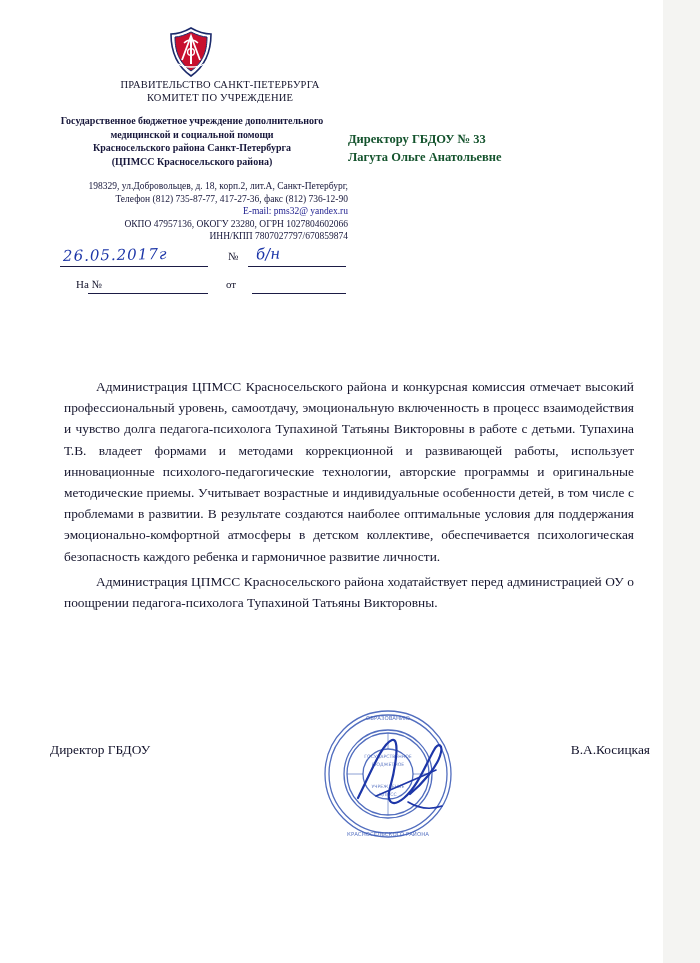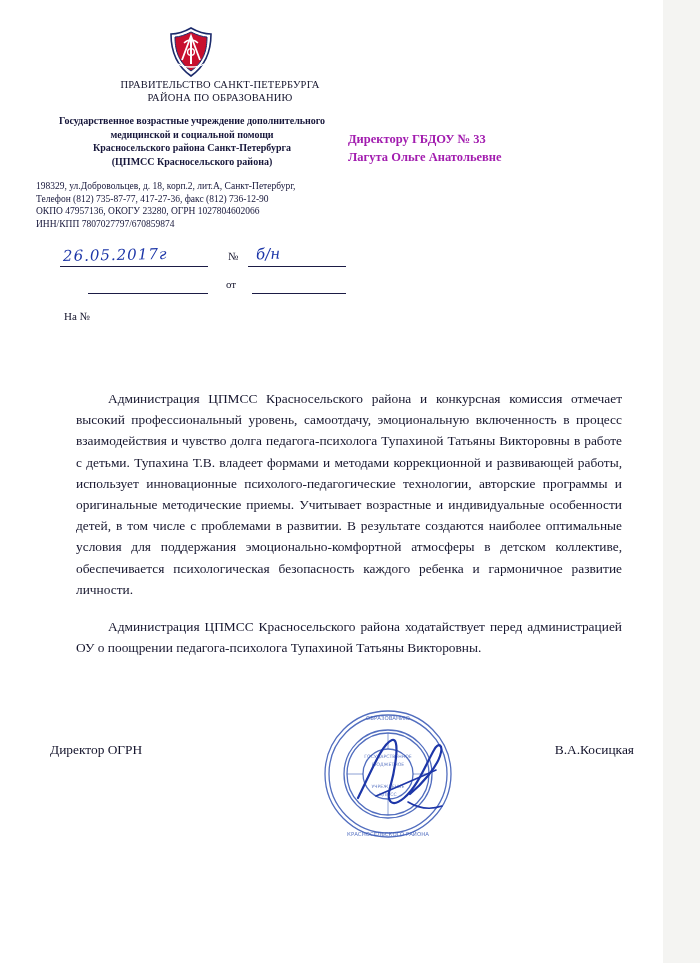--- a/index.html
+++ b/index.html
@@ -55,21 +55,21 @@
     font-weight: bold;
     line-height: 13.5px;
     color: #16163a;
   }
 
   .contacts {
     position: absolute;
     left: 36px;
     top: 180px;
     width: 312px;
-    text-align: left;
+    text-align: right;
     font-size: 9.5px;
     line-height: 12.6px;
     color: #16163a;
   }
   .contacts .mail {
     color: #1a1a8c;
   }
 
   
   .date-row {
@@ -124,23 +124,22 @@
   .reply-row {
     position: absolute;
     left: 60px;
     top: 278px;
     width: 280px;
     height: 22px;
     font-size: 11px;
   }
   .reply-label {
     position: absolute;
-    left: 4px;
-    top: 0;
-    margin-top: 32px;
+    left: 16px;
+    top: 0;
   }
   .reply-line {
     position: absolute;
     left: 28px;
     top: 15px;
     width: 120px;
     border-bottom: 1px solid #1b1b45;
   }
   .from-label {
     position: absolute;
@@ -157,56 +156,56 @@
 
   
   .addressee {
     position: absolute;
     left: 348px;
     top: 130px;
     width: 300px;
     font-size: 12.5px;
     font-weight: bold;
     line-height: 18px;
-    color: #a21caf;
+    color: #14532d;
   }
 
   
   .body-text {
     position: absolute;
     left: 60px;
     top: 372px;
     width: 578px;
     font-size: 13.4px;
     line-height: 21.2px;
     text-align: justify;
     color: #16162e;
   }
   .body-text p {
-    margin: 16px;
+    margin: 4px;
     text-indent: 32px;
   }
 
   
   .sign-row {
     position: absolute;
     left: 50px;
     top: 742px;
     width: 600px;
     height: 30px;
     font-size: 13.4px;
   }
   .sign-title {
     position: absolute;
     left: 0;
     top: 0;
   }
   .sign-name {
     position: absolute;
-    right: 16px;
+    right: 0;
     top: 0;
     text-align: right;
   }
 
   
   .stamp {
     position: absolute;
     left: 322px;
     top: 708px;
     width: 132px;
@@ -236,33 +235,34 @@
         <path d="M14 34 L23 10 L32 34" fill="none" stroke="#ffffff" stroke-width="1.8"></path>
         <path d="M23 10 L23 38" stroke="#ffffff" stroke-width="2"></path>
         <path d="M16 17 C20 13 26 13 30 17" fill="none" stroke="#ffffff" stroke-width="1.4"></path>
         <circle cx="23" cy="26" r="3.4" fill="none" stroke="#ffffff" stroke-width="1.4"></circle>
         <path d="M10 38 C16 42 30 42 36 38" fill="none" stroke="#ffffff" stroke-width="1.3"></path>
       </svg>
     </div>
 
     <div class="gov-title">
       <div>ПРАВИТЕЛЬСТВО САНКТ-ПЕТЕРБУРГА</div>
-      <div>РАЙОНА ПО ОБРАЗОВАНИЮ</div>
+      <div>КОМИТЕТ ПО УЧРЕЖДЕНИЕ</div>
     </div>
 
     <div class="org-block">
-      <div>Государственное возрастные учреждение дополнительного</div>
+      <div>Государственное бюджетное учреждение дополнительного</div>
       <div>медицинской и социальной помощи</div>
       <div>Красносельского района Санкт-Петербурга</div>
       <div>(ЦПМСС Красносельского района)</div>
     </div>
 
     <div class="contacts">
       <div>198329, ул.Добровольцев, д. 18, корп.2, лит.А, Санкт-Петербург,</div>
       <div>Телефон (812) 735-87-77,  417-27-36, факс (812) 736-12-90</div>
+      <div class="mail">E-mail: pms32@ yandex.ru</div>
       <div>ОКПО 47957136,  ОКОГУ 23280, ОГРН 1027804602066</div>
       <div>ИНН/КПП 7807027797/670859874</div>
     </div>
 
     <div class="date-row">
       <span class="date-hand">26.05.2017г</span>
       <span class="date-line"></span>
       <span class="num-label">№</span>
       <span class="num-hand">б/н</span>
       <span class="num-line"></span>
@@ -313,17 +313,17 @@
 
   <div class="signature-scribble">
     <svg viewBox="0 0 110 96" width="110" height="96">
       <path d="M10 72 C24 44 34 18 44 14 C52 11 48 40 42 62 C38 76 44 82 56 72 C70 60 78 38 86 24 C90 16 96 18 92 30 C88 42 74 58 62 68" fill="none" stroke="#1d36a8" stroke-width="2.2" stroke-linecap="round"></path>
       <path d="M28 70 C46 62 66 54 88 44" fill="none" stroke="#1d36a8" stroke-width="1.6" stroke-linecap="round"></path>
       <path d="M60 76 C70 82 82 84 94 80" fill="none" stroke="#1d36a8" stroke-width="1.6" stroke-linecap="round"></path>
     </svg>
   </div>
 
   <div class="sign-row">
-    <span class="sign-title">Директор ОГРН</span>
+    <span class="sign-title">Директор ГБДОУ</span>
     <span class="sign-name">В.А.Косицкая</span>
   </div>
 
 </div>
 
 </body></html>

